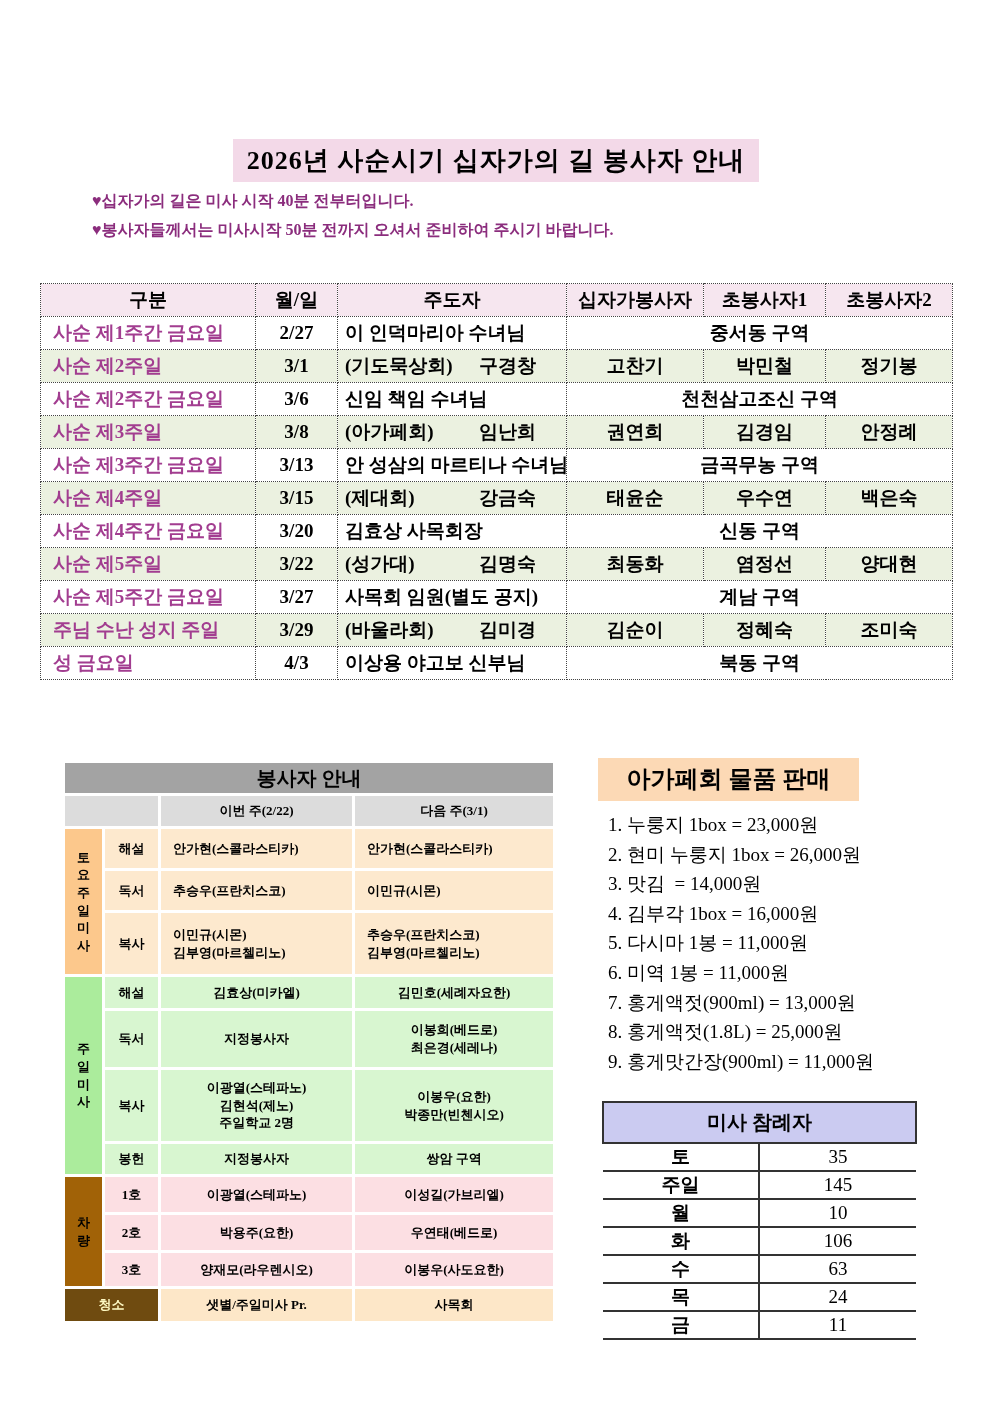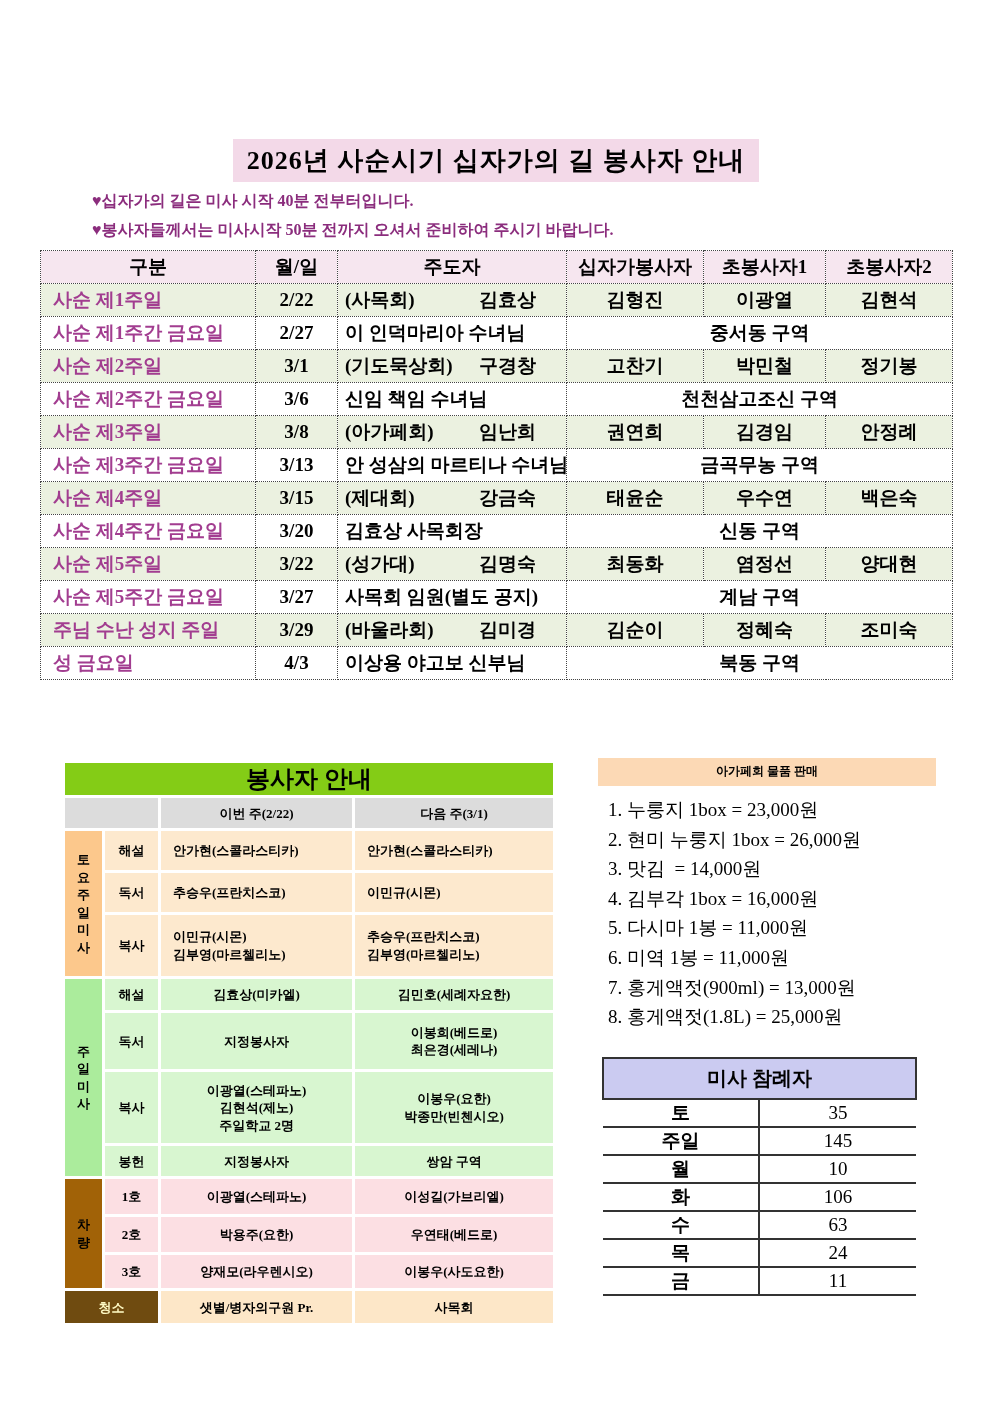--- a/index.html
+++ b/index.html
@@ -13,57 +13,57 @@
   
   .doc-title { position:absolute; top:139px; left:0; width:100%; text-align:center; }
   .doc-title span {
     display:inline-block; background:#f3d9e8; padding:4px 14px;
     font-size:26px; font-weight:bold; letter-spacing:1px;
   }
   .intro { position:absolute; top:186px; left:92px; font-size:16px; font-weight:bold;
            color:#8b2d7d; line-height:29px; }
 
   
-  table.sched { position:absolute; top:250px; left:40px; width:912px;
+  table.sched { position:absolute; top:283px; left:40px; width:912px;
                 border-collapse:collapse; table-layout:fixed; }
   table.sched td {
     border:1px dotted #444; height:33px; vertical-align:middle;
     font-size:19px; font-weight:bold; text-align:center; overflow:hidden; white-space:nowrap;
   }
   table.sched tr.head td { background:#f6e6ef; }
   table.sched tr.sun td { background:#ebf1e0; }
   table.sched td.cat { text-align:left; padding-left:12px; color:#a23d90; }
   table.sched td.leader { text-align:left; }
   .leader-flex { display:flex; justify-content:space-between; padding:0 30px 0 7px; }
   .leader-one { padding-left:7px; }
 
   
   table.vol { position:absolute; top:760px; left:62px; width:491px;
               border-collapse:collapse; table-layout:fixed; }
   table.vol td {
     border:3px solid #ffffff; vertical-align:middle; text-align:center;
     font-size:13px; font-weight:bold; line-height:1.35; overflow:hidden;
   }
-  table.vol td.vtitle { background:#84cc16; font-size:24px;text-align:center; }
+  table.vol td.vtitle { background:#a3a3a3; font-size:20px;text-align:center; }
   table.vol td.vhead  { background:#dcdcdc; }
   td.grp { word-break:break-all; line-height:1.55; padding:0 9px; }
   td.grp-sat  { background:#fcc88c; }
   td.grp-sun  { background:#abec9c; }
   td.grp-car  { background:#a16207; }
   td.cell-sat { background:#fde9ce; }
   td.cell-sun { background:#d8f6d0; }
   td.cell-car { background:#fcdfe3; }
   td.cell-sat.dat { text-align:left; padding-left:12px; }
   td.clean-label { background:#6f4b10; color:#fef9c3; }
   td.cell-clean  { background:#fde7c8; }
 
   
   .right-col { position:absolute; top:758px; left:598px; width:322px; }
-  .agape-title { width:338px; background:#fcd9b5; text-align:center;
-                 font-size:12px; font-weight:bold; padding:5px 0 6px; }
+  .agape-title { width:261px; background:#fcd9b5; text-align:center;
+                 font-size:24px; font-weight:bold; padding:5px 0 6px; }
   .agape-list { margin-top:9px; padding-left:10px; }
   .agape-list div { font-size:19px; line-height:29.6px; white-space:pre-wrap; }
 
   table.att { margin:25px 0 0 4px; width:313px; border-collapse:collapse; table-layout:fixed; }
   table.att td { text-align:center; vertical-align:middle; font-size:19px; }
   table.att td.atitle { background:#cbcbf1; border:2px solid #333; height:41px;
                         font-weight:bold; font-size:20px; }
   table.att tr.arow td { height:27px; border-bottom:2px solid #333; }
   table.att tr.arow td.aday { border-right:2px solid #333; font-weight:bold; }
 </style>
@@ -93,33 +93,20 @@
     <tbody>
     <tr class="head">
       <td>구분</td>
       <td>월/일</td>
       <td>주도자</td>
       <td>십자가봉사자</td>
       <td>초봉사자1</td>
       <td>초봉사자2</td>
     </tr>
 
-    <tr class="sun">
-      <td class="cat">사순 제1주일</td>
-      <td>2/22</td>
-      <td class="leader">
-        <div class="leader-flex">
-          <span>(사목회)</span>
-          <span>김효상</span>
-        </div>
-      </td>
-      <td>김형진</td>
-      <td>이광열</td>
-      <td>김현석</td>
-    </tr>
     <tr>
       <td class="cat">사순 제1주간 금요일</td>
       <td>2/27</td>
       <td class="leader">
         <span class="leader-one">이 인덕마리아 수녀님</span>
       </td>
       <td colspan="3">중서동 구역</td>
     </tr>
 
     <tr class="sun">
@@ -348,37 +335,38 @@
       <td class="cell-car">
             <div>양재모(라우렌시오)</div>
           </td>
       <td class="cell-car">
             <div>이봉우(사도요한)</div>
           </td>
     </tr>
 
     <tr style="height:35px">
       <td colspan="2" class="clean-label">청소</td>
-      <td class="cell-clean">샛별/병자의구원 Pr.</td>
+      <td class="cell-clean">샛별/주일미사 Pr.</td>
       <td class="cell-clean">사목회</td>
     </tr>
     </tbody>
   </table>
 
   <div class="right-col">
     <div class="agape-title">아가페회 물품 판매</div>
     <div class="agape-list">
       <div>1. 누룽지 1box = 23,000원</div>
       <div>2. 현미 누룽지 1box = 26,000원</div>
       <div>3. 맛김  = 14,000원</div>
       <div>4. 김부각 1box = 16,000원</div>
       <div>5. 다시마 1봉 = 11,000원</div>
       <div>6. 미역 1봉 = 11,000원</div>
       <div>7. 홍게액젓(900ml) = 13,000원</div>
       <div>8. 홍게액젓(1.8L) = 25,000원</div>
+      <div>9. 홍게맛간장(900ml) = 11,000원</div>
     </div>
 
     <table class="att">
       <colgroup>
           <col style="width:156px">
           <col style="width:157px">
         </colgroup>
       <tbody>
       <tr>
         <td colspan="2" class="atitle">미사 참례자</td>

